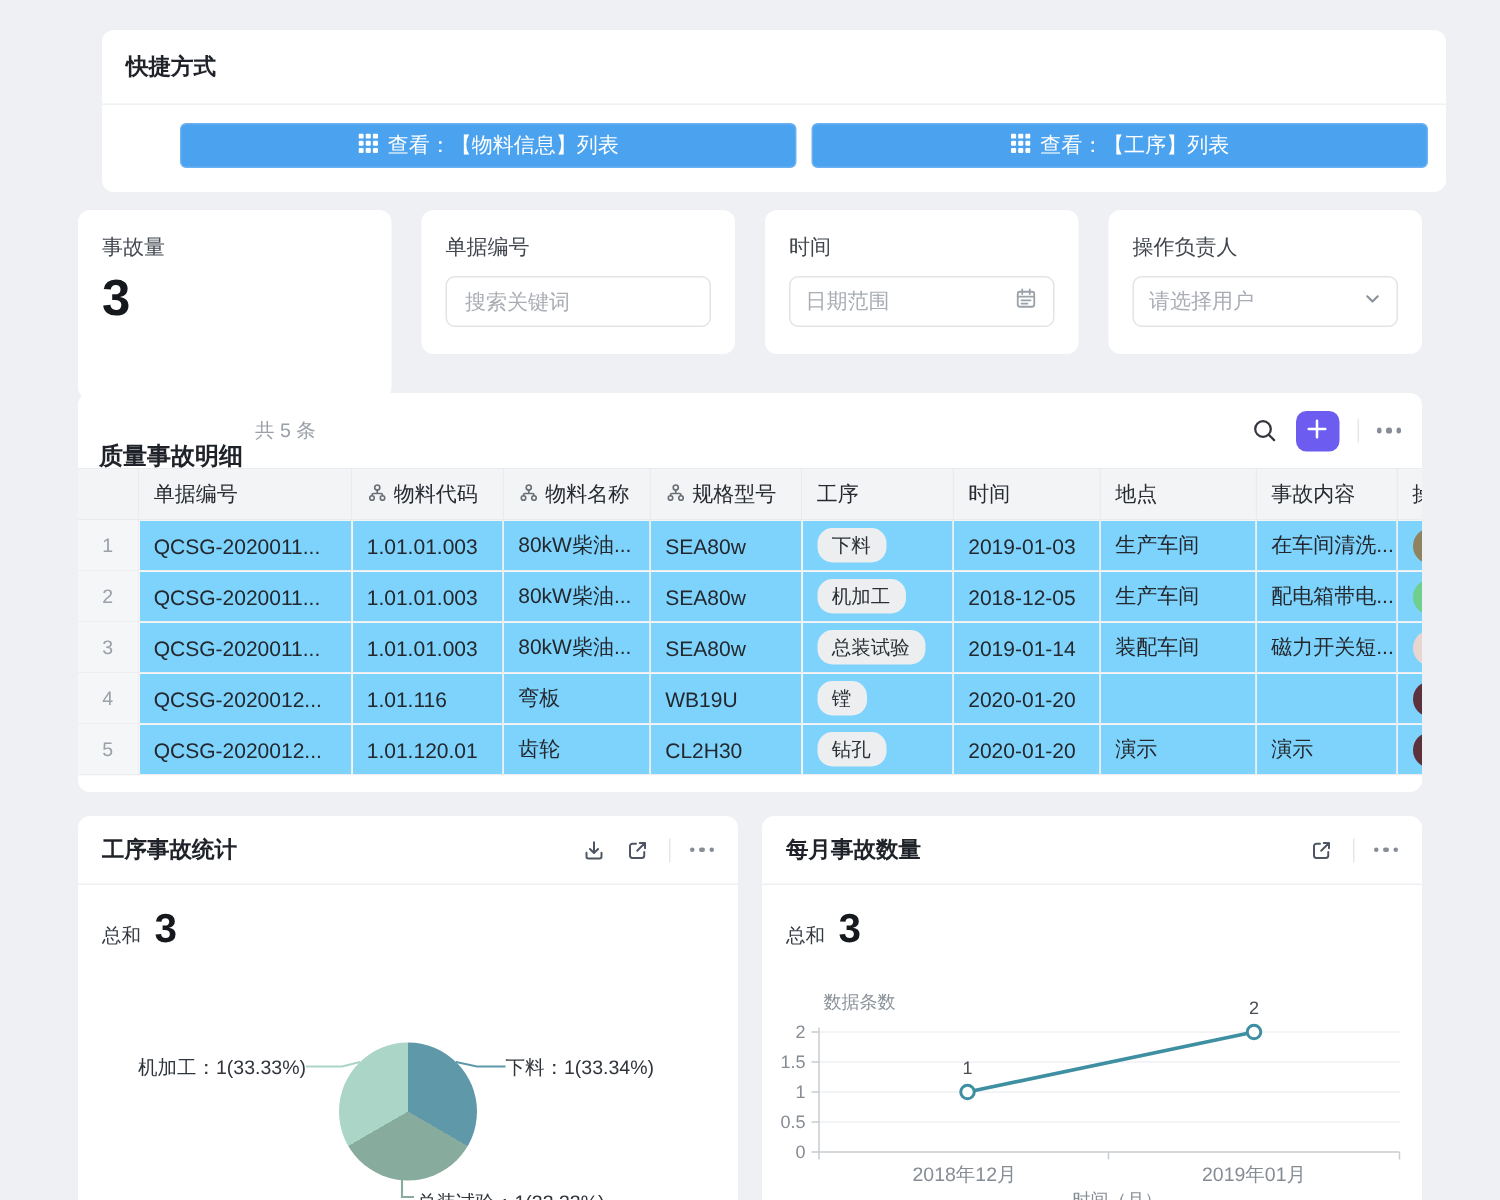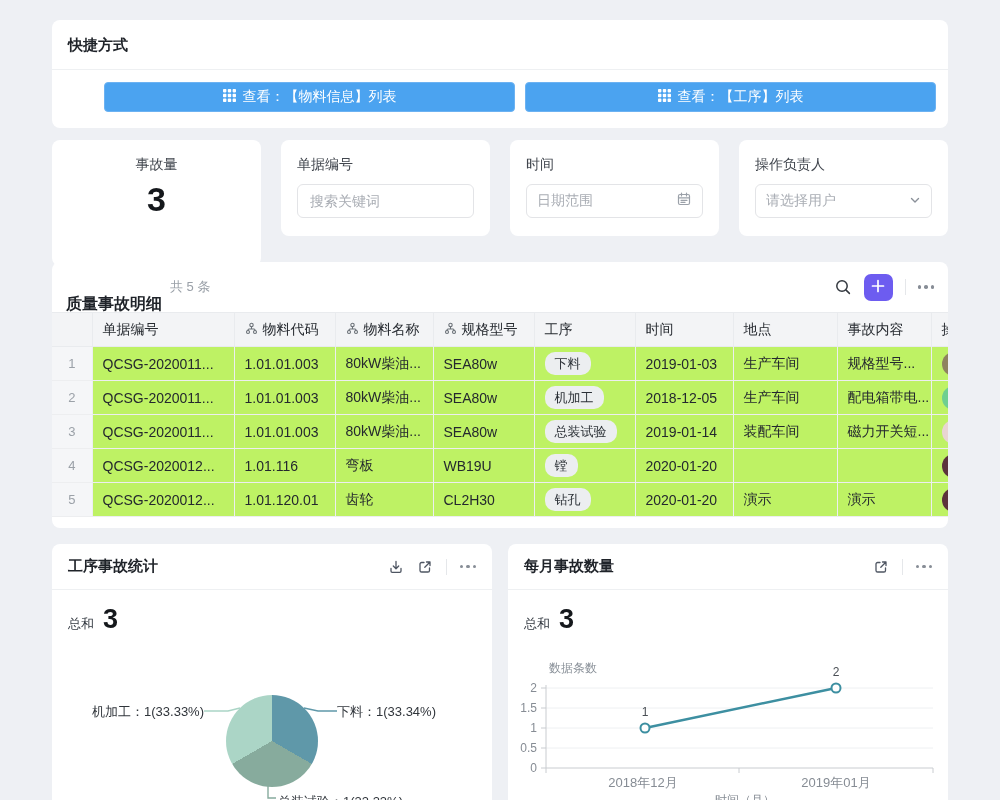--- a/index.html
+++ b/index.html
@@ -1,31 +1,31 @@
 <!DOCTYPE html>
 <html><head>
 <meta charset="utf-8">
 <style>
   html,body{margin:0;padding:0;width:1000px;height:800px;overflow:hidden;}
   .canvas{position:relative;width:1000px;height:800px;background:#eef0f4;
     font-family:"Liberation Sans","DejaVu Sans",sans-serif;color:#1f2329;}
   .card{position:absolute;background:#fff;border-radius:8px;}
 
   
-  .sc-card{left:52px;top:20px;width:896px;height:108px;}
+  .sc-card{left:68px;top:20px;width:896px;height:108px;}
   .card-title-row{height:50px;line-height:50px;padding:0 16px;font-size:15px;font-weight:700;
     border-bottom:1px solid #eef0f2;box-sizing:border-box;}
   .btn-row{display:flex;gap:10px;padding:12px;margin-left:40px;}
   .sc-btn{flex:1 1 0;height:30px;background:#4BA3F0;border:1px solid #6cb2f2;border-radius:4px;
     color:#fff;font-size:14px;display:flex;align-items:center;justify-content:center;gap:7px;
     cursor:pointer;white-space:nowrap;overflow:hidden;padding:0;}
 
   
   .fcard{top:140px;width:209px;height:96px;}
-  .fcard.metric{height:126px;text-align:center;}
+  .fcard.metric{height:126px;}
   .flabel{font-size:14px;color:#41464e;padding:16px 16px 0;}
   .fvalue{font-size:34px;font-weight:700;color:#15181c;padding:8px 16px 0;line-height:1;}
   .fld{margin:10px 16px 0;height:34px;border:1px solid #e3e4e7;border-radius:6px;
     display:flex;align-items:center;padding:0 10px;box-sizing:border-box;background:#fff;}
   .fld input{border:none;outline:none;width:100%;font-size:14px;color:#33373d;background:transparent;
     font-family:inherit;}
   .fld input::placeholder{color:#a9adb4;}
   .fld .ph{flex:1;font-size:14px;color:#a9adb4;}
 
   
@@ -37,21 +37,21 @@
   .iconbtn{display:flex;align-items:center;justify-content:center;cursor:pointer;background:none;border:none;padding:0;}
   .plusbtn{width:29px;height:27px;background:#6D5CF0;border-radius:7px;display:flex;
     align-items:center;justify-content:center;cursor:pointer;border:none;}
   .vdiv{width:1px;height:16px;background:#e5e7ea;}
   .dots{display:flex;gap:3px;cursor:pointer;}
   .dots i{width:3.5px;height:3.5px;border-radius:50%;background:#878d96;}
   .table-wrap{width:896px;overflow:hidden;}
   table{width:999px;table-layout:fixed;border-collapse:collapse;font-size:14px;}
   th{background:#f3f4f6;font-weight:400;color:#272b31;height:33px;border:1px solid #e9ebee;
     text-align:left;padding:0 10px;white-space:nowrap;overflow:hidden;}
-  td{height:33px;border:1px solid #edeef0;padding:0 10px;background:#bef264;white-space:nowrap;
+  td{height:33px;border:1px solid #edeef0;padding:0 10px;background:#7dd3fc;white-space:nowrap;
     overflow:hidden;color:#24282e;}
   th:first-child,td:first-child{border-left:none;}
   td.num{background:#f5f6f8;color:#9ba1a8;text-align:center;font-size:13px;}
   th .hwrap{display:flex;align-items:center;gap:5px;}
   .pill{display:inline-block;background:#eceef0;border-radius:10px;padding:2.5px 10px;
     font-size:13px;color:#2b3036;}
   .avatar{display:inline-block;width:24px;height:24px;border-radius:50%;vertical-align:middle;}
 
   
   .chart-card{top:544px;width:440px;height:300px;}
@@ -231,21 +231,21 @@
         <tbody>
           <tr>
             <td class="num">1</td>
             <td>QCSG-2020011...</td>
             <td>1.01.01.003</td>
             <td>80kW柴油...</td>
             <td>SEA80w</td>
             <td><span class="pill">下料</span></td>
             <td>2019-01-03</td>
             <td>生产车间</td>
-            <td>规格型号...</td>
+            <td>在车间清洗...</td>
             <td><span class="avatar" style="background: rgb(143, 131, 95);"></span></td>
           </tr>
           <tr>
             <td class="num">2</td>
             <td>QCSG-2020011...</td>
             <td>1.01.01.003</td>
             <td>80kW柴油...</td>
             <td>SEA80w</td>
             <td><span class="pill">机加工</span></td>
             <td>2018-12-05</td>

